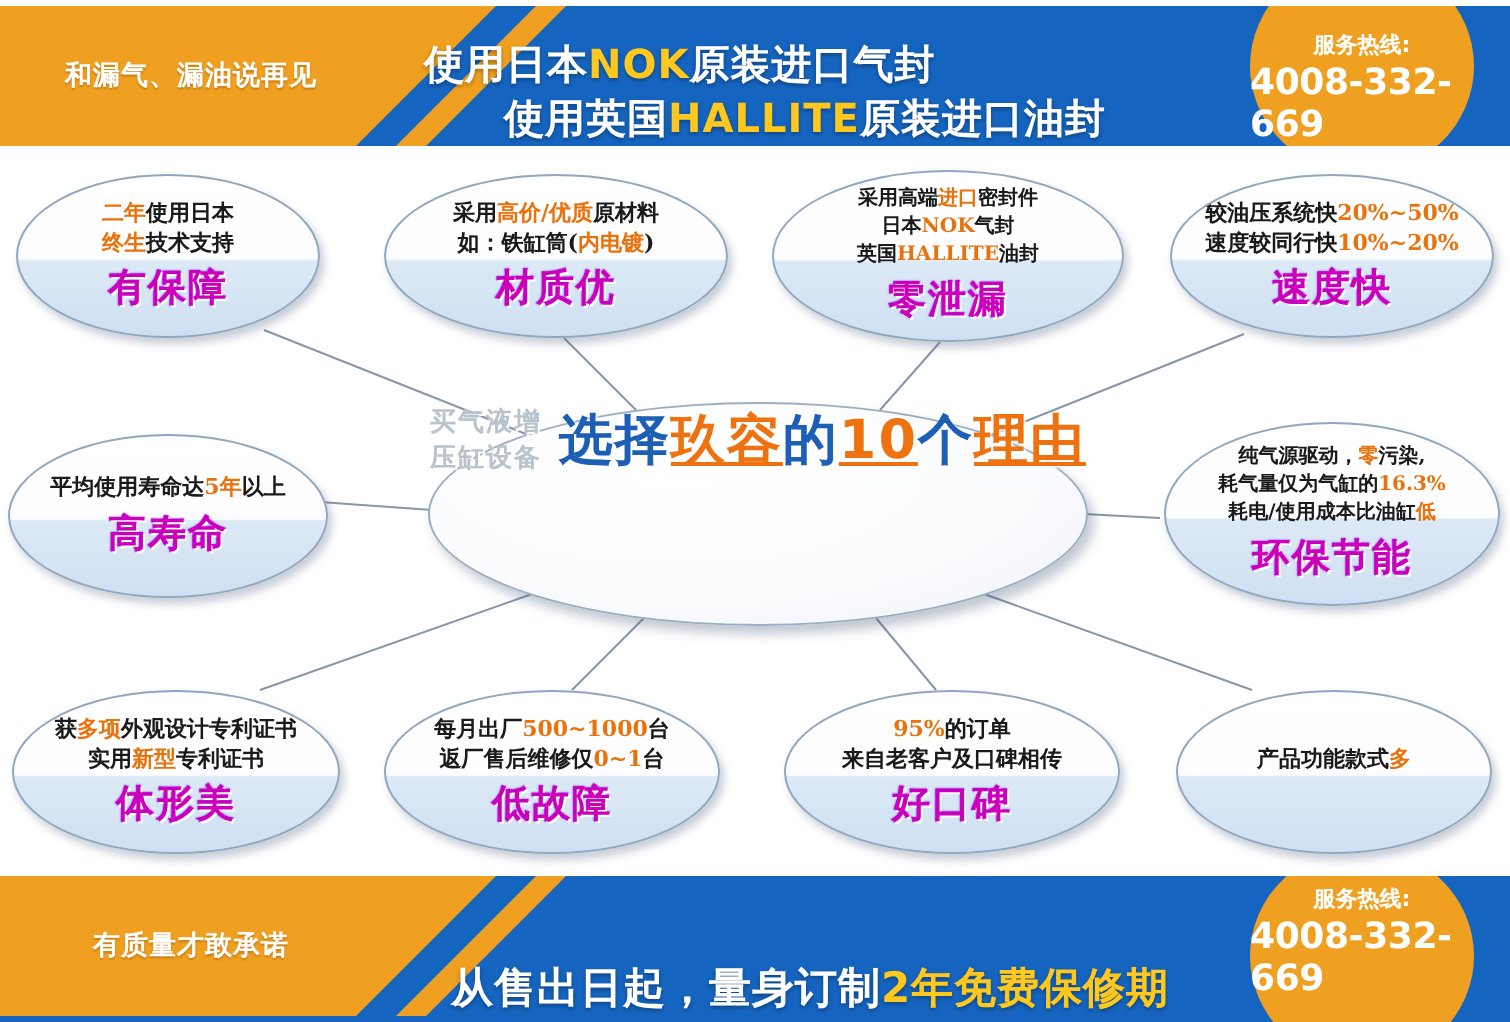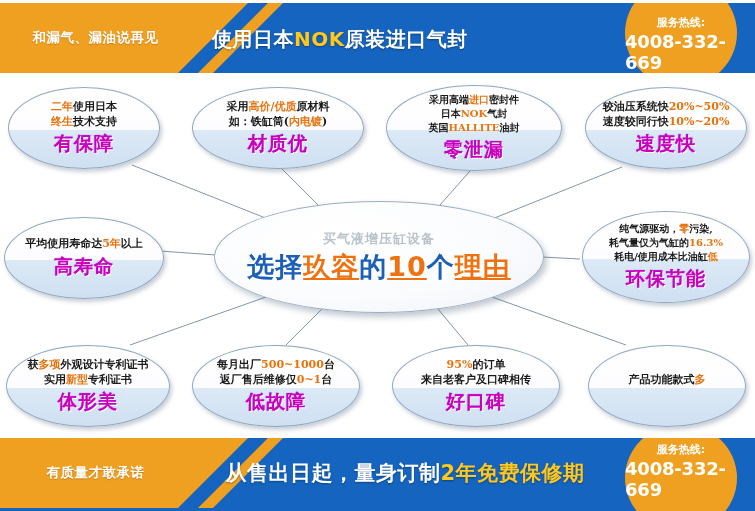--- a/index.html
+++ b/index.html
@@ -29,21 +29,21 @@
     clip-path: polygon(268px 0, 283px 0, 213px 70px, 198px 70px);
   }
   .band-left-text {
     position:absolute; left:8px; top:0; height:70px; width:175px;
     display:flex; align-items:center; justify-content:center;
     color:#ffffff; font-size:13.5px; font-weight:bold;
     letter-spacing:.5px; text-shadow:0 1px 1px rgba(120,60,0,.35);
   }
   .band-main {
     position:absolute; left:190px; top:0; width:430px; height:70px;
-    display:flex; flex-direction:column; justify-content:center;
+    display:flex; flex-direction:column; justify-content:flex-end;
   }
   #header-band .band-main { padding-top:2px; }
   .hline { color:#ffffff; font-size:20px; font-weight:bold; line-height:1.35;
            letter-spacing:.5px; white-space:nowrap;
            text-shadow:0 1px 2px rgba(0,0,0,.35); }
   .hline.l1 { text-align:left; padding-left:22px; }
   .hline.l2 { text-align:left; padding-left:62px; }
   .gold { color:#ffc81e; }
   .foot-line { color:#ffffff; font-size:21px; font-weight:bold;
                text-align:center; white-space:nowrap; letter-spacing:.5px;
@@ -105,22 +105,22 @@
   #bubble-9 { left:392px; top:272px; width:168px; height:82px; }
   #bubble-10{ left:588px; top:272px; width:158px; height:82px;gap:35px; }
 
   
   #center-oval {
     position:absolute; left:214px; top:128px; width:330px; height:112px;
     border-radius:50%;
     background:radial-gradient(ellipse at 38% 32%, #ffffff 0%, #fbfcfe 55%, #eef2f7 100%);
     border:1px solid #9aaec2;
     box-shadow:3px 4px 6px rgba(60,80,110,.32);
-    display:flex; flex-direction:column;
-    align-items:center; justify-content:center;
+    display:flex; flex-direction:row;
+    justify-content:center;
     z-index:5;
   }
   #center-sub {
     font-size:13px; font-weight:bold; color:#b9c3cc;
     letter-spacing:1px; text-shadow:1px 1px 0 #ffffff;
     margin-bottom:1px;
   }
   #center-title {
     font-size:27px; font-weight:bold; letter-spacing:1px;
     white-space:nowrap; text-shadow:1px 1px 1px rgba(255,255,255,.9);
@@ -131,20 +131,23 @@
 </head>
 <body>
 
 <div class="band" id="header-band">
   <div class="band-orange"></div>
   <div class="band-stripe"></div>
   <div class="band-left-text">和漏气、漏油说再见</div>
   <div class="band-main">
     <div class="hline l1">
       <span>使用日本</span><span class="gold">NOK</span><span>原装进口气封</span>
+    </div>
+    <div class="hline l2">
+      <span>使用英国</span><span class="gold">HALLITE</span><span>原装进口油封</span>
     </div>
   </div>
   <div class="hotline">
     <div class="ht-label">服务热线:</div>
     <div class="ht-num">4008-332-669</div>
   </div>
 </div>
 
 <div id="diagram">
   <svg id="connector-svg" width="755" height="365">

